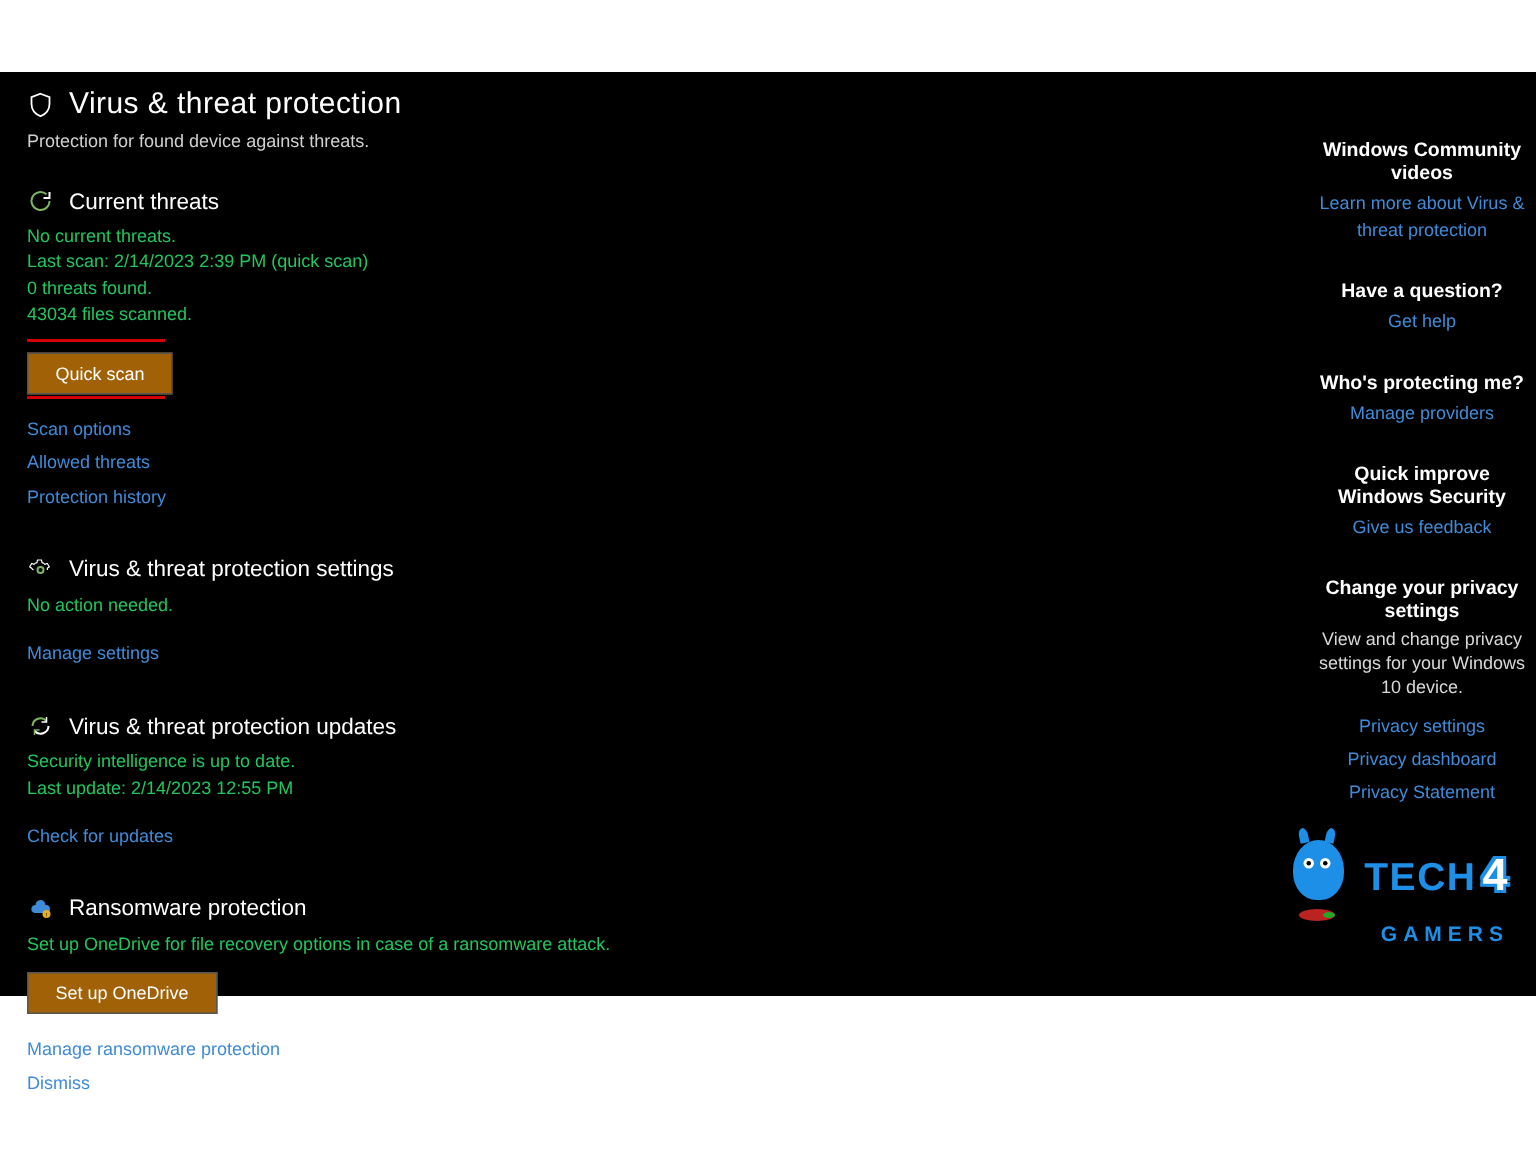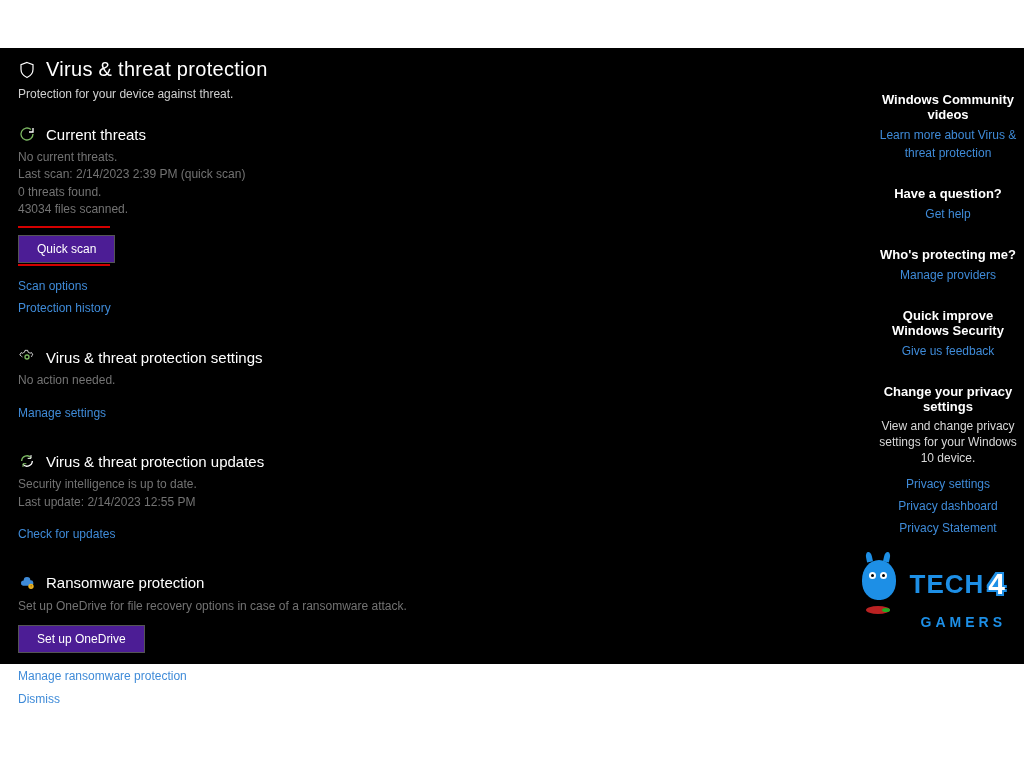--- a/index.html
+++ b/index.html
@@ -11,25 +11,25 @@
   .main { position:absolute; left:18px; top:10px; width:640px; }
   .side { position:absolute; right:0; top:44px; width:150px; padding-right:2px; }
 
   .page-title-row { display:flex; align-items:center; gap:10px; margin-bottom:6px; }
   .page-title { font-size:20px; font-weight:400; letter-spacing:0.3px; }
   .page-sub { font-size:12px; color:#d0d0d0; margin-bottom:24px; }
 
   .section-header { display:flex; align-items:center; gap:10px; margin-bottom:6px; }
   .section-header h2 { font-size:15px; font-weight:400; }
 
-  .status-line { font-size:12px; color:#737373; line-height:1.45; }
+  .status-line { font-size:12px; color:#22c55e; line-height:1.45; }
   .status-block { margin-bottom:10px; }
 
   .btn {
-    display:inline-block; background:#4c1d95; color:#fff; border:1px solid #555;
+    display:inline-block; background:#a16207; color:#fff; border:1px solid #555;
     font-size:12px; padding:6px 18px; cursor:pointer; margin-top:6px;
   }
   .hl-wrap { position:relative; display:inline-block; }
   .hl-bar { position:absolute; left:0; width:92px; height:2px; background:#d40000; }
   .hl-top { top:-3px; }
   .hl-bot { bottom:-3px; }
 
   .linklist { margin-top:12px; }
   .link { display:block; color:#3f8bd8; font-size:12px; line-height:1.9; cursor:pointer; text-decoration:none; }
 
@@ -73,21 +73,21 @@
   <div class="main">
 
     <div class="page-title-row">
       <span class="icon">
         <svg width="18" height="18" viewBox="0 0 24 24" fill="none" stroke="#fff" stroke-width="1.6">
             <path d="M12 2l8 3v6c0 5-3.5 9-8 11-4.5-2-8-6-8-11V5l8-3z"></path>
           </svg>
       </span>
       <h1 class="page-title">Virus &amp; threat protection</h1>
     </div>
-    <div class="page-sub">Protection for your device against threat.</div>
+    <div class="page-sub">Protection for found device against threats.</div>
 
     
     <div class="section-header">
       <span class="icon">
         <svg width="16" height="16" viewBox="0 0 24 24" fill="none" stroke="#7bb661" stroke-width="2">
             <path d="M21 12a9 9 0 1 1-3-6.7"></path>
             <path d="M21 3v6h-6" stroke="#fff"></path>
           </svg>
       </span>
       <h2>Current threats</h2>
@@ -98,20 +98,21 @@
       <div class="status-line">0 threats found.</div>
       <div class="status-line">43034 files scanned.</div>
     </div>
     <div class="hl-wrap">
       <div class="hl-bar hl-top"></div>
       <button class="btn">Quick scan</button>
       <div class="hl-bar hl-bot"></div>
     </div>
     <div class="linklist">
       <a class="link">Scan options</a>
+      <a class="link">Allowed threats</a>
       <a class="link">Protection history</a>
     </div>
 
     <div class="section-gap"></div>
 
     
     <div class="section-header">
       <span class="icon">
         <svg width="16" height="16" viewBox="0 0 24 24" fill="none" stroke="#7bb661" stroke-width="2">
             <circle cx="12" cy="12" r="3"></circle>

